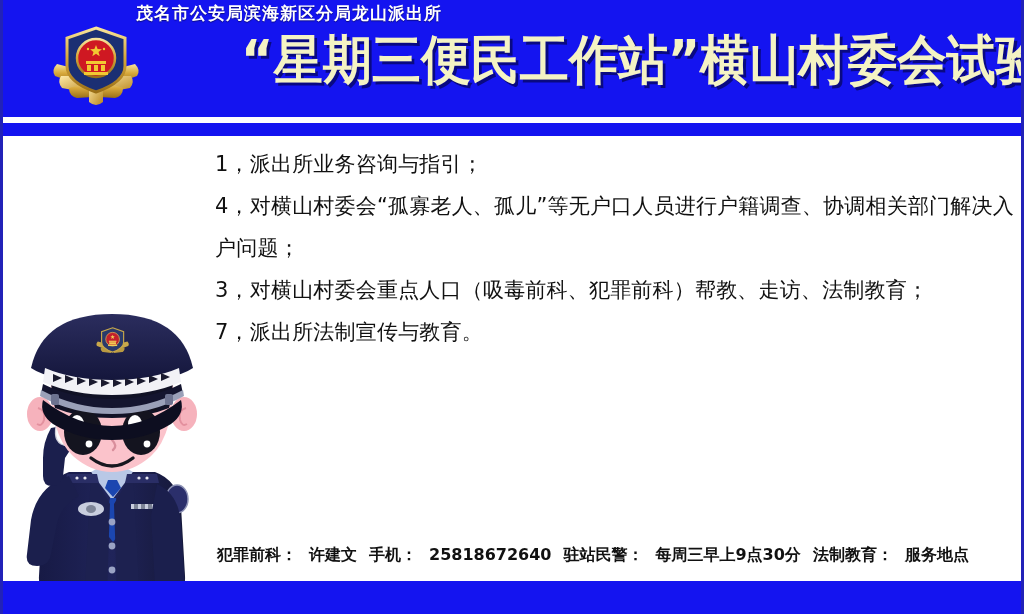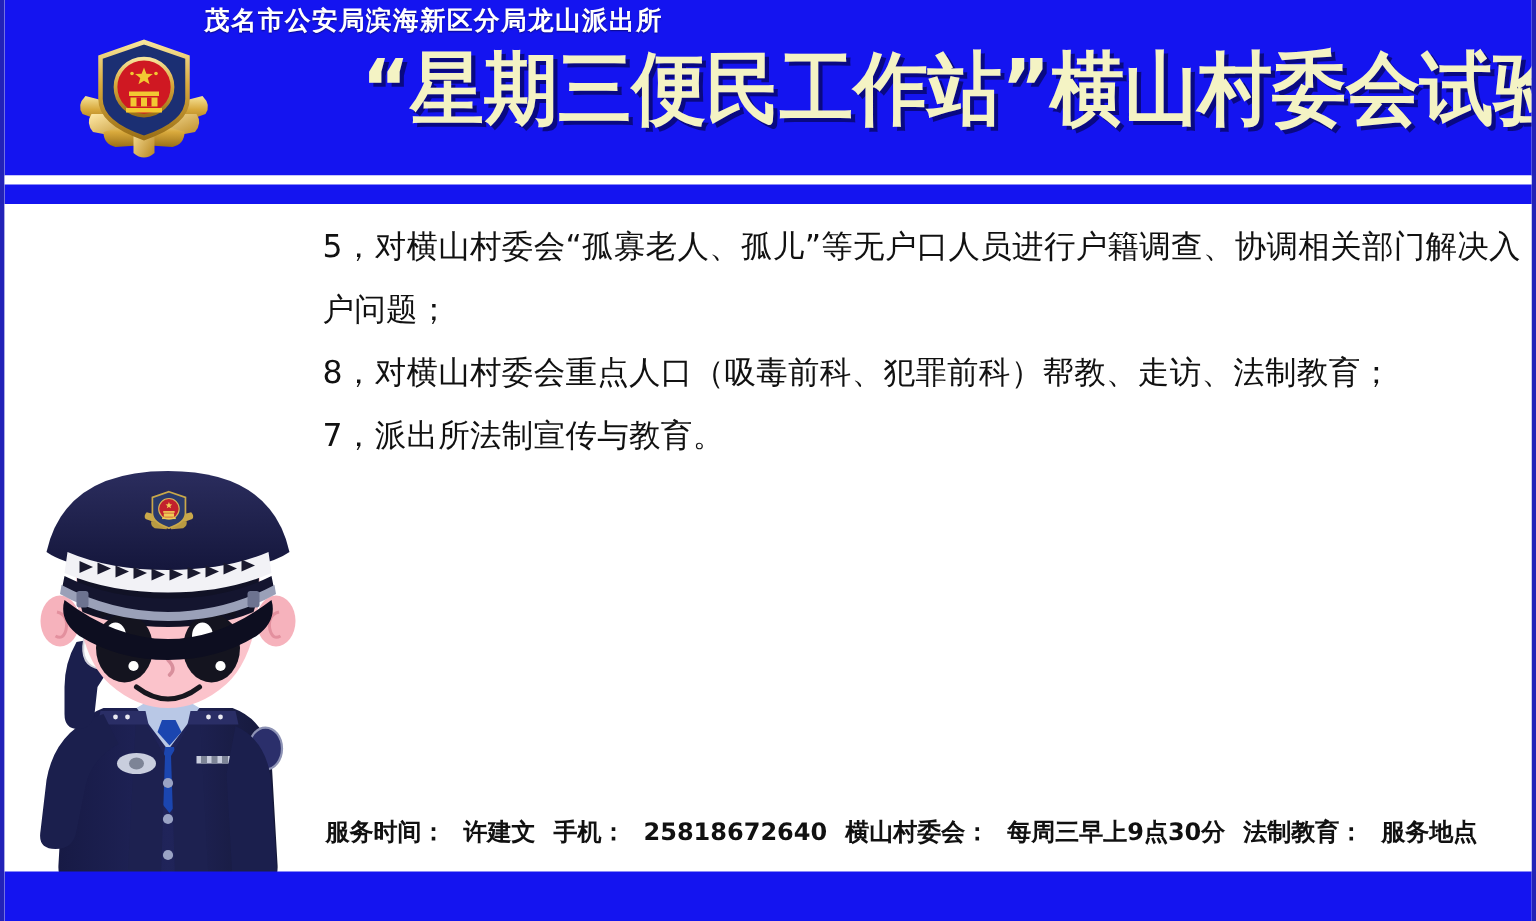--- a/index.html
+++ b/index.html
@@ -261,25 +261,26 @@
           <circle cx="49" cy="40" r="18" fill="#c2202c" stroke="#d8b457" stroke-width="2"></circle>
           <path d="M49 28 l1.6 4.1 4.3.2 -3.4 2.7 1.2 4.2 -3.7-2.4 -3.7 2.4 1.2-4.2 -3.4-2.7 4.3-.2Z" fill="#f0cc55"></path>
           <rect x="39" y="44" width="20" height="3" fill="#f0cc55"></rect>
           <rect x="40" y="48" width="18" height="6" fill="#f0cc55"></rect>
           <rect x="37" y="55" width="24" height="3" fill="#f0cc55"></rect>
         </g>
       </svg>
     </div>
 
     <div class="text-col">
-      <div class="item">5，对横山村委会“孤寡老人、孤儿”等无户口人员进行户籍调查、协调相关部门解决入户问题；</div>
-      <div class="item">8，对横山村委会重点人口（吸毒前科、犯罪前科）帮教、走访、法制教育；</div>
+      <div class="item">1，派出所业务咨询与指引；</div>
+      <div class="item">4，对横山村委会“孤寡老人、孤儿”等无户口人员进行户籍调查、协调相关部门解决入户问题；</div>
+      <div class="item">3，对横山村委会重点人口（吸毒前科、犯罪前科）帮教、走访、法制教育；</div>
       <div class="item">7，派出所法制宣传与教育。</div>
     </div>
 
     <div class="contact">
-      <span>服务时间：</span><span>许建文</span><span>手机：</span><span>25818672640</span><span>横山村委会：</span><span>每周三早上9点30分</span><span>法制教育：</span><span>服务地点</span>
+      <span>犯罪前科：</span><span>许建文</span><span>手机：</span><span>25818672640</span><span>驻站民警：</span><span>每周三早上9点30分</span><span>法制教育：</span><span>服务地点</span>
     </div>
 
   </div>
 
   <div class="footer-band"></div>
 </div>
 
 </body></html>

